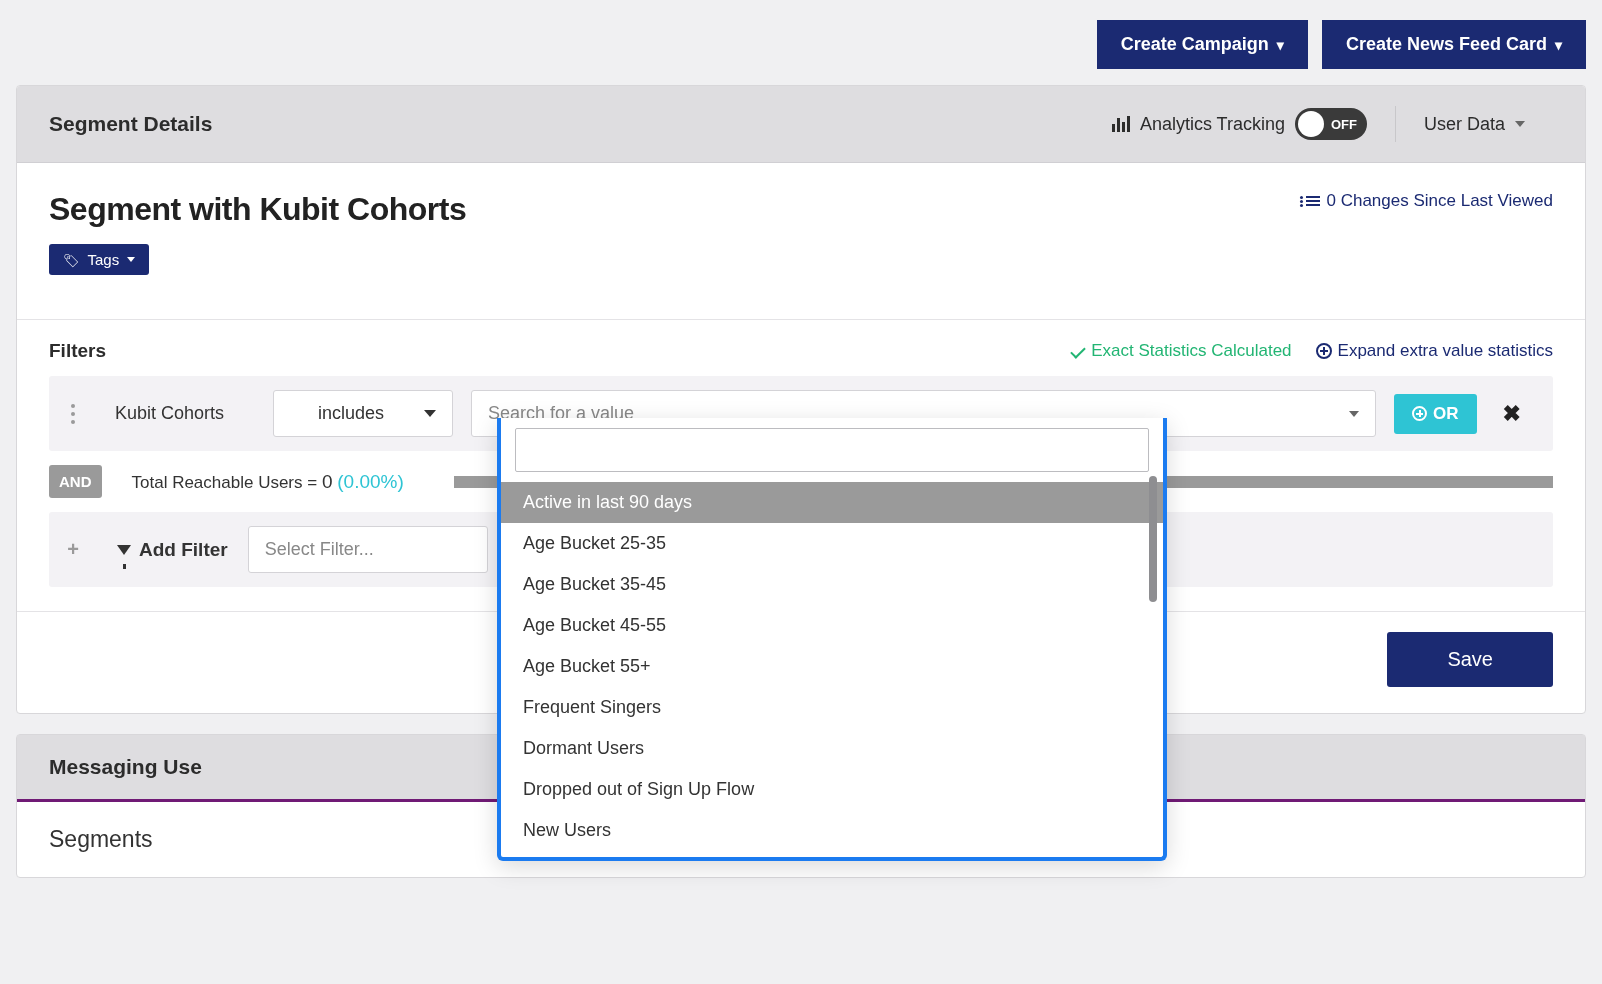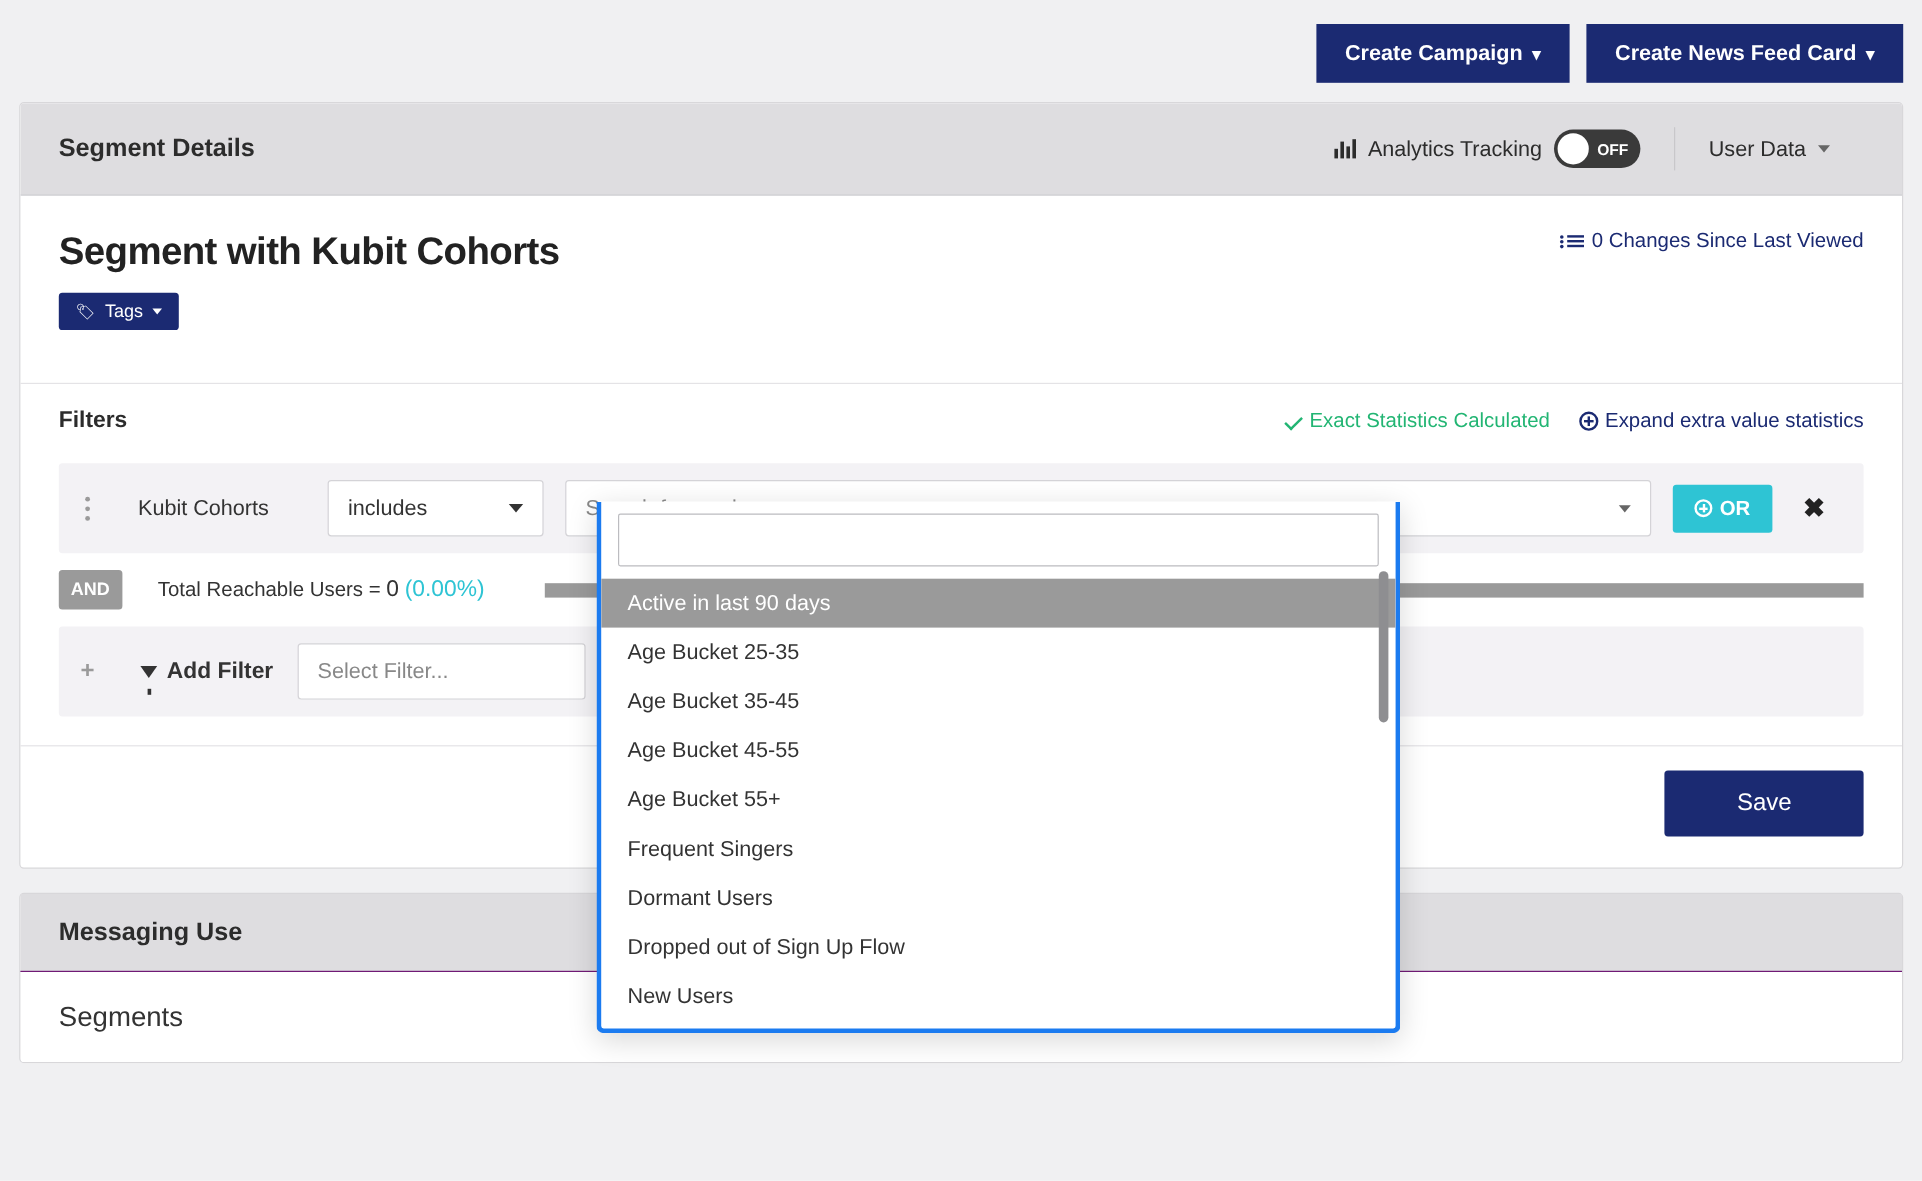--- a/index.html
+++ b/index.html
@@ -28,35 +28,35 @@
 .seg-title { font-size: 32px; font-weight: 600; color: #222; letter-spacing: -0.5px; }
 .changes-link { color: #1b2a72; font-size: 17px; font-weight: 500; cursor: pointer; display: inline-flex; align-items: center; gap: 6px; }
 .list-icon { display:inline-flex;flex-direction:column;gap:2px; }
 .list-icon span{width:14px;height:2px;background:#1b2a72;position:relative;}
 .list-icon span:before{content:"";width:3px;height:3px;background:#1b2a72;position:absolute;left:-6px;top:-0.5px;border-radius:50%;}
 .tags-btn { background: #1b2a72; color:#fff; border:none; padding:7px 14px; border-radius:3px; font-size:15px; cursor:pointer; display:inline-flex; align-items:center; gap:8px; margin-top:6px; }
 .tag-icon:before{content:"\1F3F7";font-size:13px;filter:brightness(3);}
 .tri-down{display:inline-block;width:0;height:0;border-left:4px solid transparent;border-right:4px solid transparent;border-top:5px solid #fff;}
 .divider { border: none; border-top: 1px solid #e4e3e6; margin: 24px -32px 0 -32px; }
 .filters-section{padding:20px 32px 0 32px;}
-.filters-head{display:flex;justify-content:space-between;align-items:center;margin-bottom:24px;}
+.filters-head{display:flex;justify-content:space-between;align-items:center;margin-bottom:14px;}
 .filters-label{font-size:19px;font-weight:600;color:#2c2c2c;}
 .stats-links{display:flex;gap:24px;align-items:flex-start;}
 .stat-green{color:#22b573;font-size:17px;display:inline-flex;align-items:center;gap:6px;}
 .stat-blue{color:#1b2a72;font-size:17px;font-weight:500;cursor:pointer;display:inline-flex;align-items:center;gap:6px;}
 .check{display:inline-block;width:14px;height:8px;border-left:2px solid #22b573;border-bottom:2px solid #22b573;transform:rotate(-45deg);}
 .plus-circle{width:16px;height:16px;border:2px solid #1b2a72;border-radius:50%;position:relative;display:inline-block;}
 .plus-circle:before,.plus-circle:after{content:"";position:absolute;background:#1b2a72;}
 .plus-circle:before{width:8px;height:2px;top:5px;left:2px;}
 .plus-circle:after{width:2px;height:8px;top:2px;left:5px;}
 .filter-row{background:#f3f2f5;border-radius:3px;display:flex;align-items:center;padding:14px 24px 14px 0;gap:18px;position:relative;}
 .drag-handle{width:48px;display:flex;flex-direction:column;align-items:center;gap:4px;cursor:grab;}
 .drag-handle span{width:4px;height:4px;background:#9a9a9a;border-radius:50%;}
 .filter-name{font-size:18px;color:#333;min-width:140px;}
-.select-box{background:#fff;border:1px solid #d4d3d7;border-radius:3px;padding:12px 16px;font-size:18px;color:#333;display:flex;align-items:center;justify-content:space-between;gap:40px;cursor:pointer;min-width:180px;}
+.select-box{background:#fff;border:1px solid #d4d3d7;border-radius:3px;padding:12px 16px;font-size:18px;color:#333;display:flex;align-items:center;justify-content:flex-end;gap:40px;cursor:pointer;min-width:180px;}
 .select-box .tri{display:inline-block;width:0;height:0;border-left:6px solid transparent;border-right:6px solid transparent;border-top:7px solid #333;}
 .search-box{background:#fff;border:1px solid #d4d3d7;border-radius:3px;padding:12px 16px;font-size:18px;color:#888;flex:1;display:flex;align-items:center;justify-content:space-between;cursor:pointer;}
 .or-btn{background:#2ec4d4;color:#fff;border:none;padding:10px 18px;border-radius:3px;font-size:17px;font-weight:600;cursor:pointer;display:inline-flex;align-items:center;gap:6px;}
 .plus-circle-w{width:15px;height:15px;border:2px solid #fff;border-radius:50%;position:relative;display:inline-block;}
 .plus-circle-w:before,.plus-circle-w:after{content:"";position:absolute;background:#fff;}
 .plus-circle-w:before{width:7px;height:2px;top:4.5px;left:2px;}
 .plus-circle-w:after{width:2px;height:7px;top:2px;left:4.5px;}
 .x-btn{font-size:22px;font-weight:900;cursor:pointer;padding:0 8px;}
 .and-row{display:flex;align-items:center;gap:30px;padding:14px 0 14px 0;}
 .and-badge{background:#9a9a9a;color:#fff;font-weight:700;font-size:15px;padding:8px 10px;border-radius:3px;}
@@ -72,21 +72,21 @@
 .select-filter{background:#fff;border:1px solid #d4d3d7;border-radius:3px;padding:12px 16px;font-size:18px;color:#888;min-width:240px;}
 .save-row{display:flex;justify-content:flex-end;padding:20px 32px 26px 32px;}
 .dropdown-overlay{position:absolute;top:418px;left:497px;width:670px;background:#fff;border:4px solid #1b7bf0;border-top:none;border-radius:0 0 6px 6px;box-shadow:0 6px 24px rgba(0,0,0,0.15);z-index:50;padding-bottom:6px;}
 .dd-search-wrap{padding:0 14px 10px 14px;position:relative;}
 .dd-search{width:100%;border:1px solid #bcbcc0;border-radius:2px;padding:12px 10px;font-size:16px;margin-top:10px;}
 .dd-list{max-height:370px;overflow-y:auto;}
 .dd-item{padding:10px 22px;font-size:18px;color:#333;cursor:pointer;}
 .dd-item.hl{background:#9a9a9a;color:#fff;}
 .dd-scrollbar{position:absolute;right:6px;top:58px;width:8px;height:126px;background:#8e8e91;border-radius:4px;}
 .msg-card{background:#fff;border:1px solid #d8d7da;border-radius:4px;}
-.msg-header{background:#dedde0;padding:20px 32px;border-bottom:1px solid #701a75;}
+.msg-header{background:#dedde0;padding:20px 32px;border-bottom:3px solid #701a75;}
 .msg-header h2{font-size:21px;font-weight:700;color:#2c2c2c;}
 .msg-body{padding:24px 32px;}
 .msg-sub{font-size:23px;color:#333;}
 @media (max-width:1000px){.top-actions{flex-wrap:wrap;}}
 </style>
 </head>
 <body>
 
 <div class="page">
 

